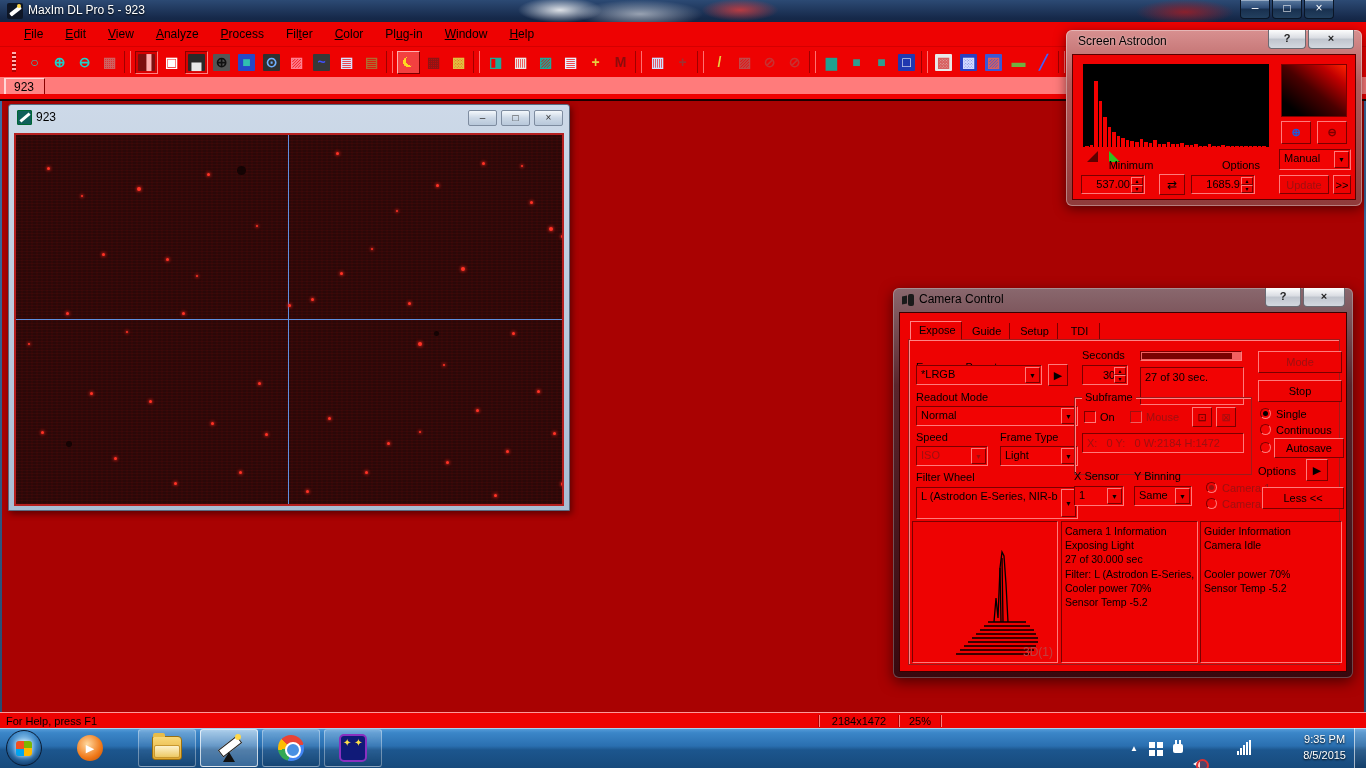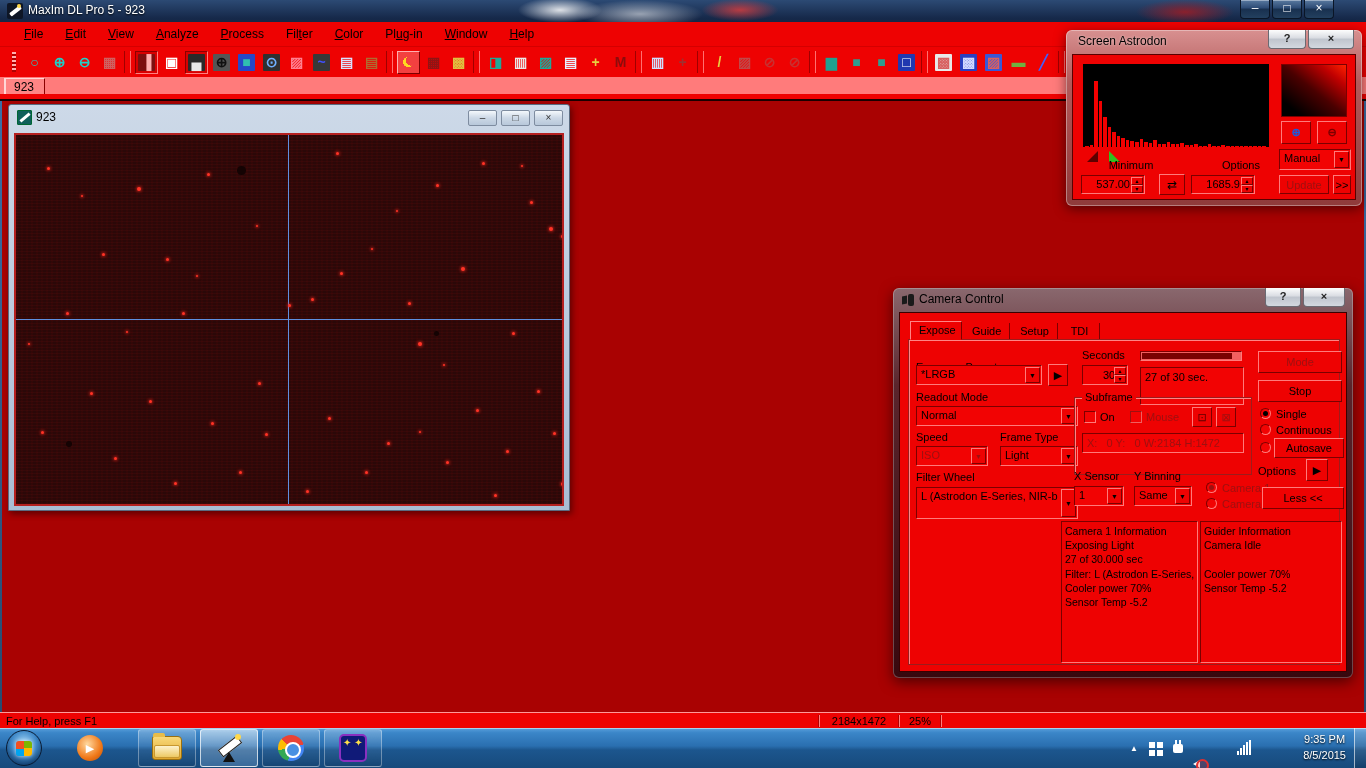--- a/index.html
+++ b/index.html
@@ -567,20 +567,30 @@
     <div class="lbl" style="left:376px;top:95px">Single</div>
     <div class="radio" style="left:360px;top:111px"></div>
     <div class="lbl" style="left:376px;top:111px">Continuous</div>
     <div class="radio" style="left:360px;top:129px"></div>
     <div class="rbtn" style="left:374px;top:125px;width:70px;height:20px">Autosave</div>
 
     <div class="lbl" style="left:358px;top:152px">Options</div>
     <div class="rbtn" style="left:406px;top:146px;width:22px;height:22px">▶</div>
     <div class="rbtn" style="left:362px;top:174px;width:82px;height:22px">Less &lt;&lt;</div>
 
+    <div class="infopanel" style="left:12px;top:208px;width:146px;height:142px">
+      <svg width="140" height="128" viewBox="0 0 140 128">
+        <g stroke="#000" stroke-width="1.3" fill="none">
+          <path d="M22 116 h74 M26 112 h74 M30 108 h72 M34 104 h70 M38 100 h66 M42 96 h60 M46 92 h54 M50 88 h46 M54 84 h38"></path>
+          <path d="M60 84 L62 60 L64 80 L66 30 L68 14 L70 18 L72 46 L74 84"></path>
+          <path d="M66 30 L67 84 M68 20 L69 84"></path>
+        </g>
+      </svg>
+      <div style="position:absolute;right:4px;bottom:2px;color:#c04040;font-size:12px">3D(1)</div>
+    </div>
     <div class="infopanel" id="infocam" style="left:161px;top:208px;width:137px;height:142px"><div>Camera 1 Information</div><div>Exposing Light</div><div>27 of 30.000 sec</div><div>Filter: L (Astrodon E-Series, N</div><div>Cooler power 70%</div><div>Sensor Temp -5.2</div></div>
     <div class="infopanel" id="infoguider" style="left:300px;top:208px;width:142px;height:142px"><div>Guider Information</div><div>Camera Idle</div><div>&nbsp;</div><div>Cooler power 70%</div><div>Sensor Temp -5.2</div></div>
   </div>
 </div>
 
 <div class="abs statusbar">
   <div class="lbl" style="left:6px;top:2px">For Help, press F1</div>
   <div class="sep" style="left:818px"></div>
   <div class="lbl" style="left:822px;top:2px;width:74px;text-align:center">2184x1472</div>
   <div class="sep" style="left:898px"></div>

